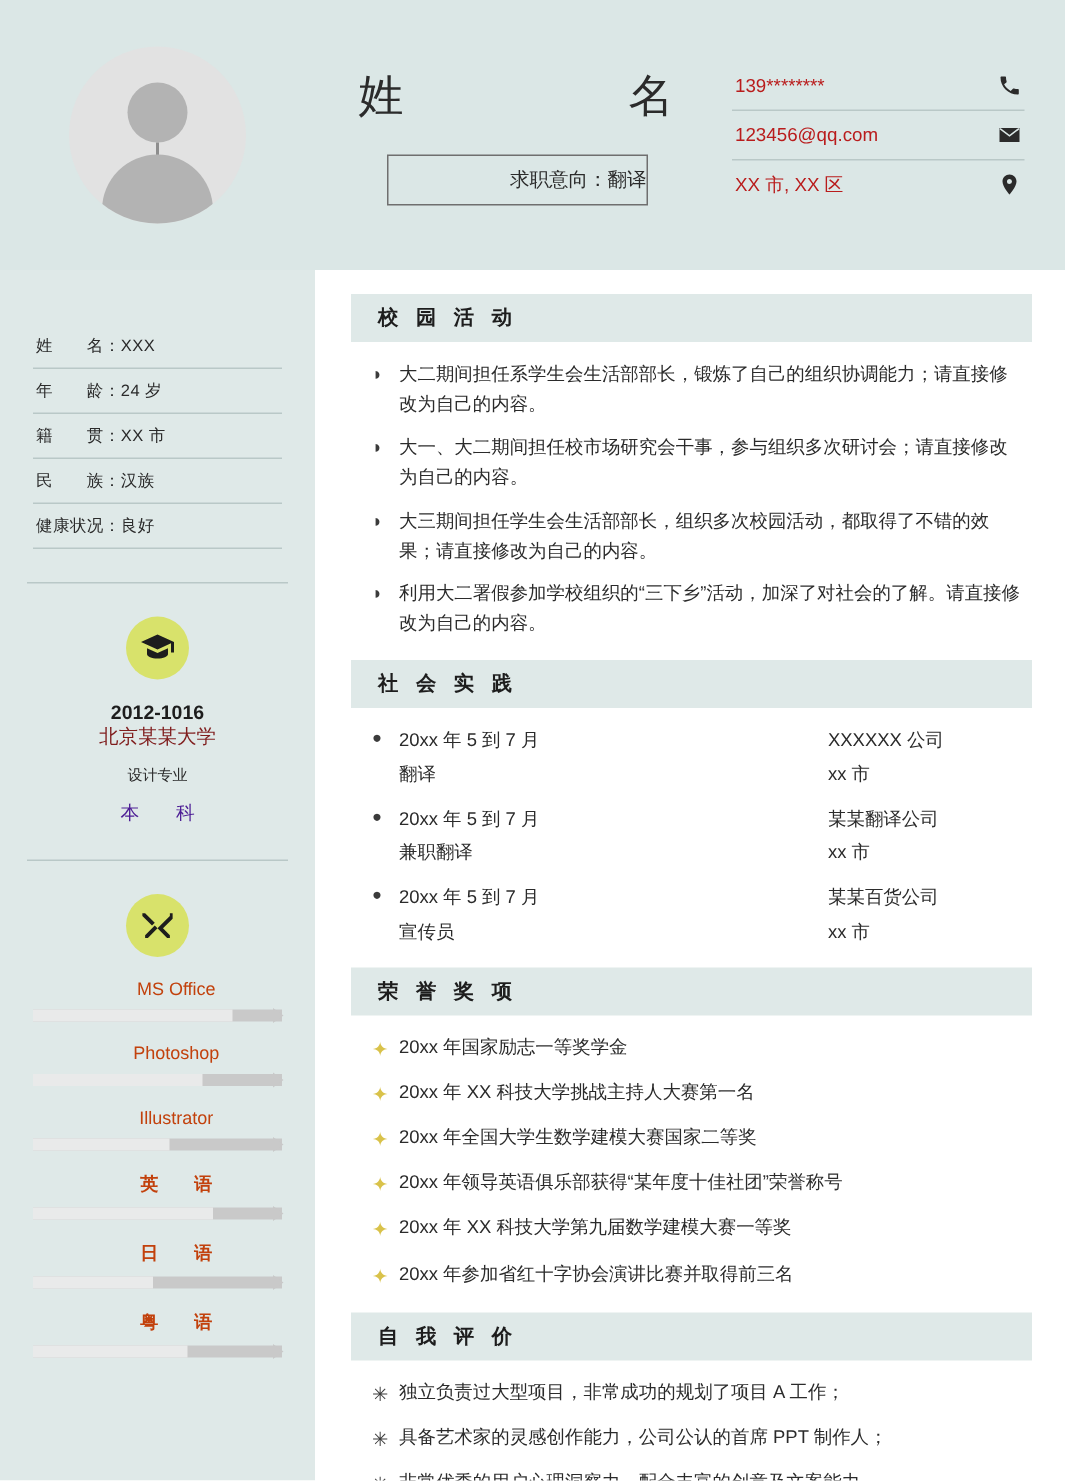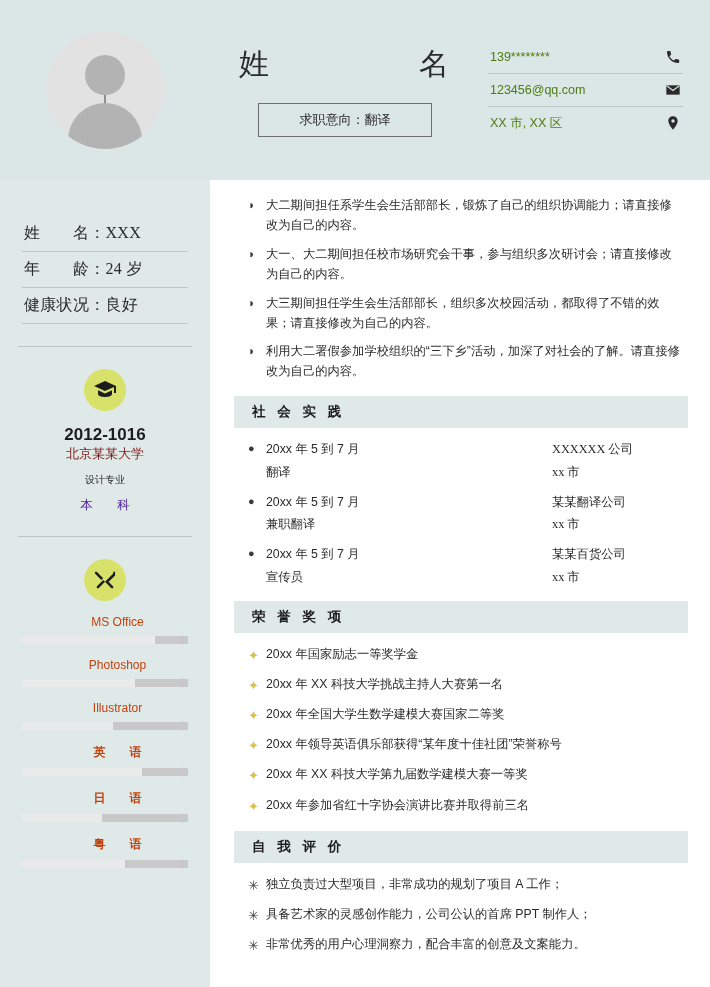--- a/index.html
+++ b/index.html
@@ -79,39 +79,39 @@
     font-size: 30px;
     letter-spacing: 30px;
     color: #2b2b2b;
     padding-left: 28px;
     font-weight: 400;
   }
   .job-box {
     margin: 18px auto 0;
     width: 172px;
     border: 1px solid #6f6f6f;
-    text-align: center;
+    text-align: right;
     padding: 7px 0;
     font-size: 13px;
     color: #2b2b2b;
     background: transparent;
   }
 
   .contact {
     width: 195px;
     margin-left: 8px;
   }
   .c-row {
     display: flex;
     align-items: center;
     justify-content: space-between;
     border-bottom: 1px solid #b9c8c7;
     padding: 8px 2px 8px 2px;
     font-size: 12.5px;
-    color: #4d7c0f;
+    color: #b91c1c;
   }
   .c-row:last-child { border-bottom: none; }
   .c-ico svg { display: block; }
 
   
   .body-wrap {
     display: flex;
     height: 807px;
   }
   .sidebar {
@@ -119,44 +119,43 @@
     background: #dfe9e8;
     padding-top: 18px;
     box-sizing: border-box;
   }
   .info-list {
     margin: 18px 22px 0 22px;
   }
   .info-row {
     border-bottom: 1px solid #b9c8c7;
     padding: 7px 2px;
-    font-size: 16px;
+    font-size: 11px;
     color: #2b2b2b;
     letter-spacing: 0.3px;
-    font-family: Liberation Serif, serif;
   }
   .divider {
     height: 1px;
     background: #b9c8c7;
     margin: 22px 18px 0 18px;
   }
 
   .circle-icon {
     width: 42px;
     height: 42px;
     border-radius: 50%;
     background: #d8e26b;
     margin: 22px auto 0;
     display: flex;
     align-items: center;
     justify-content: center;
   }
   .edu-block { text-align: center; }
   .edu-date {
-    font-size: 17px;
+    font-size: 13px;
     font-weight: bold;
     color: #1d1d1d;
     margin-top: 14px;
   }
   .edu-school {
     font-size: 13px;
     font-weight: normal;
     color: #7f1d1d;
     margin-top: 0;
   }
@@ -258,21 +257,21 @@
   }
   .prac-list li {
     display: flex;
     align-items: flex-start;
     margin-bottom: 10px;
     font-size: 12.3px;
     line-height: 1.6;
     color: #2b2b2b;
   }
   .prac-left { flex: 1; }
-  .prac-right { width: 130px; font-family: Liberation Serif, serif; }
+  .prac-right { width: 130px; }
   .prac-l2 { margin-top: 3px; }
 </style>
 </head>
 <body>
 
 <div class="page">
 
   <div class="header">
     <div class="avatar-wrap">
       <div class="avatar">
@@ -315,20 +314,22 @@
       </div>
     </div>
   </div>
 
   <div class="body-wrap">
 
     <div class="sidebar">
       <div class="info-list">
         <div class="info-row">姓　　名：XXX</div>
         <div class="info-row">年　　龄：24 岁</div>
+        <div class="info-row">籍　　贯：XX 市</div>
+        <div class="info-row">民　　族：汉族</div>
         <div class="info-row">健康状况：良好</div>
       </div>
 
       <div class="divider"></div>
 
       <div class="circle-icon">
         <svg width="24" height="24" viewBox="0 0 24 24" fill="#1d1d1d">
             <path d="M12 3 1 8l11 5 9-4.1V15h2V8L12 3zM5 12.2V16c0 1.7 3.1 3 7 3s7-1.3 7-3v-3.8l-7 3.2-7-3.2z"></path>
           </svg>
       </div>
@@ -377,20 +378,21 @@
         <div class="skill-name cn">粤　语</div>
         <div class="bar-outer">
             <div class="bar-inner" style="width:62%"></div>
           </div>
       </div>
     </div>
 
     <div class="main">
 
       <div class="sec">
+        <div class="sec-title">校 园 活 动</div>
         <ul class="items">
           <li>
               <span class="bullet drop">◗</span>
               <span class="txt">大二期间担任系学生会生活部部长，锻炼了自己的组织协调能力；请直接修改为自己的内容。</span>
             </li>
           <li>
               <span class="bullet drop">◗</span>
               <span class="txt">大一、大二期间担任校市场研究会干事，参与组织多次研讨会；请直接修改为自己的内容。</span>
             </li>
           <li>

